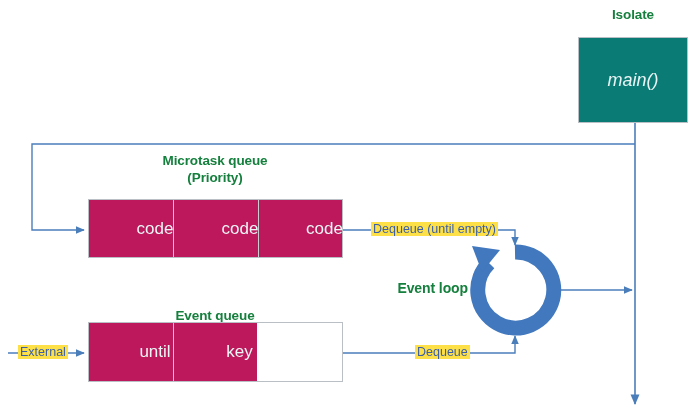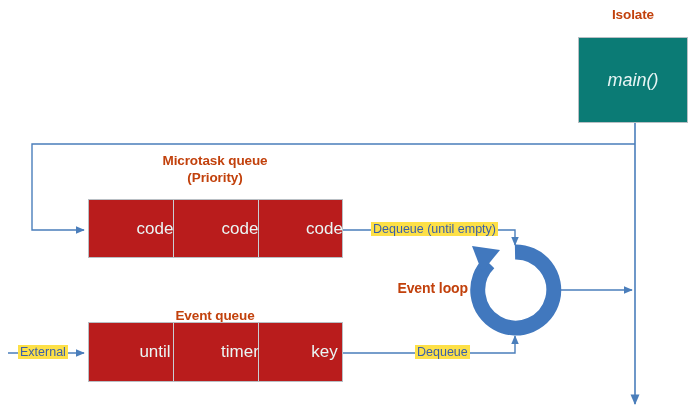--- a/index.html
+++ b/index.html
@@ -44,21 +44,21 @@
     font-size: 18px;
     font-style: italic;
   }
   .queue {
     position: absolute;
     display: flex;
     border: 1px solid #b9bfc4;
     box-sizing: border-box;
   }
   .queue-cell {
-    background: #b91c1c;
+    background: #be185d;
     color: #eaf6f5;
     display: flex;
     align-items: center;
     justify-content: center;
     font-size: 17px;
     box-sizing: border-box;
     border-right: 1px solid #c9ced3;
     padding-left: 48px;
   }
   .queue-cell:last-child {
@@ -77,21 +77,21 @@
     height: 60px;
   }
   .queue-cell.w1 { width: 85px; }
   .queue-cell.w2 { width: 85px; }
   .queue-cell.w3 { width: 83px; }
 
   .hdr {
     position: absolute;
     font-weight: bold;
     font-size: 13.5px;
-    color: #c2410c;
+    color: #15803d;
     text-align: center;
     line-height: 17px;
     letter-spacing: -0.1px;
   }
   #isolate-label {
     left: 578px;
     top: 6px;
     width: 110px;
   }
   #microtask-label {
@@ -177,21 +177,20 @@
   <div class="queue" id="microtask-queue">
     <div class="queue-cell w1">code</div>
     <div class="queue-cell w2">code</div>
     <div class="queue-cell w3">code</div>
   </div>
 
   <div class="hdr" id="event-queue-label">Event queue</div>
 
   <div class="queue" id="event-queue">
     <div class="queue-cell w1">until</div>
-    <div class="queue-cell w2">timer</div>
     <div class="queue-cell w3">key</div>
   </div>
 
   <div class="hdr" id="event-loop-label">Event loop</div>
 
   <div class="edge-label" id="lbl-dequeue-until">Dequeue (until empty)</div>
   <div class="edge-label" id="lbl-dequeue">Dequeue</div>
   <div class="edge-label" id="lbl-external">External</div>
 
 </div>

